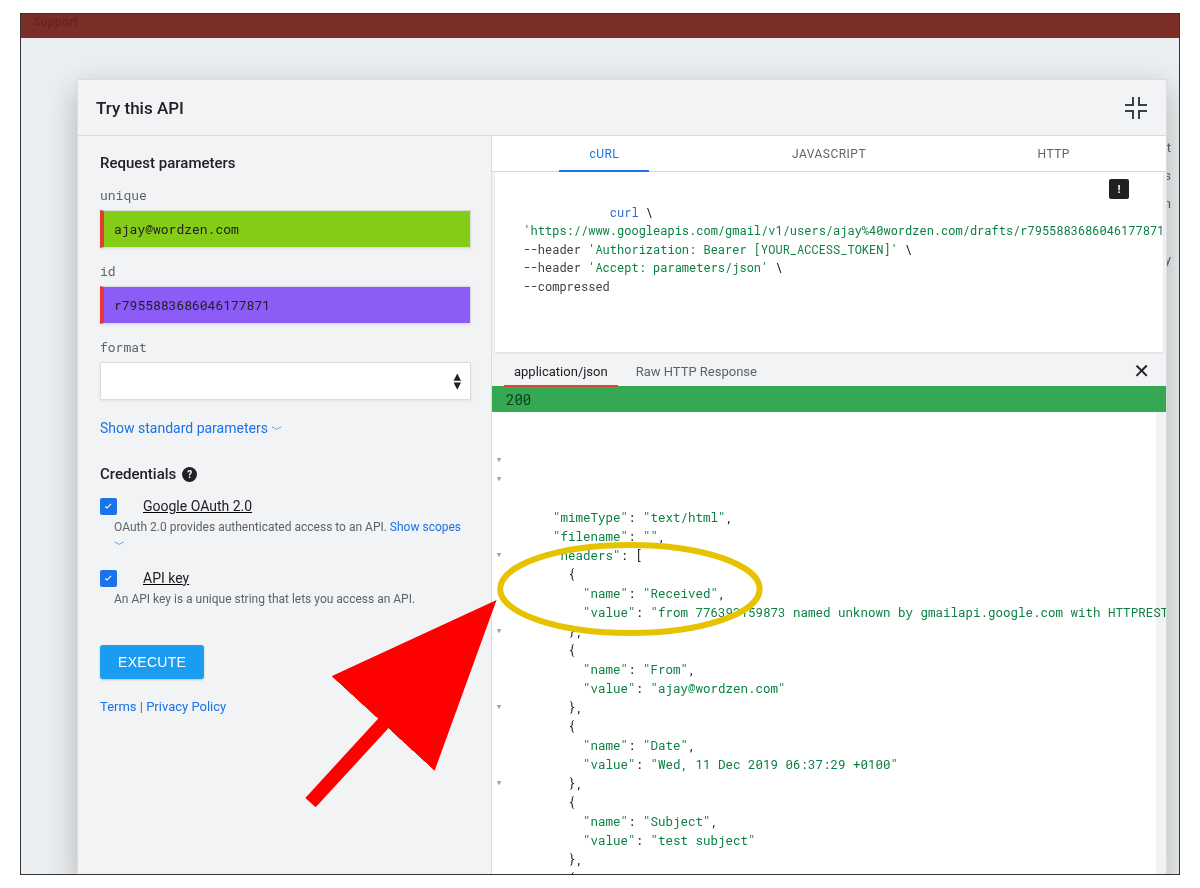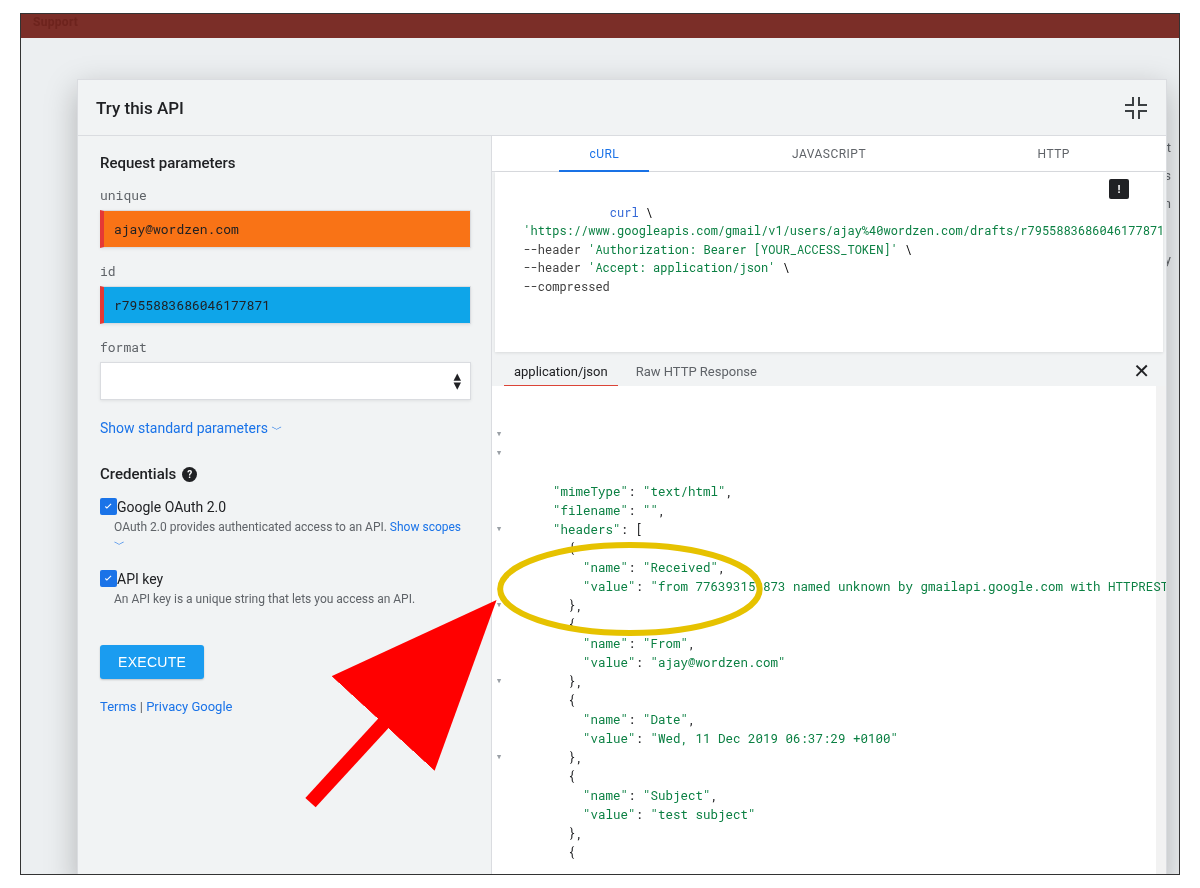--- a/index.html
+++ b/index.html
@@ -19,30 +19,30 @@
   .collapse-arrow::before { content:''; position:absolute; width:7px; height:7px; }
   .ca-tl::before { border-right:2.2px solid #3c4043; border-bottom:2.2px solid #3c4043; left:1px; top:1px; }
   .ca-tr::before { border-left:2.2px solid #3c4043; border-bottom:2.2px solid #3c4043; right:1px; top:1px; }
   .ca-bl::before { border-right:2.2px solid #3c4043; border-top:2.2px solid #3c4043; left:1px; bottom:1px; }
   .ca-br::before { border-left:2.2px solid #3c4043; border-top:2.2px solid #3c4043; right:1px; bottom:1px; }
   .panel-body { display: flex; height: calc(100% - 56px); }
   .left-col { width: 414px; background: #f1f3f4; border-right: 1px solid #dadce0; padding: 18px 20px 18px 22px; overflow-y: auto; }
   .right-col { flex: 1; display: flex; flex-direction: column; background: #f1f3f4; min-width: 0; }
   .section-title { font-size: 15px; font-weight: 500; color: #202124; margin-bottom: 14px; }
   .field-label { font-family: 'Roboto Mono', monospace; font-size: 13px; color: #5f6368; margin-bottom: 6px; }
-  .text-input { width: 100%; height: 38px; background: #0ea5e9; border: 1px solid #dadce0; border-left: 4px solid #e53935; padding: 0 10px; font-family: 'Roboto Mono', monospace; font-size: 13px; color: #202124; margin-bottom: 14px; box-shadow: 0 1px 3px rgba(0,0,0,0.08); }
+  .text-input { width: 100%; height: 38px; background: #8b5cf6; border: 1px solid #dadce0; border-left: 4px solid #e53935; padding: 0 10px; font-family: 'Roboto Mono', monospace; font-size: 13px; color: #202124; margin-bottom: 14px; box-shadow: 0 1px 3px rgba(0,0,0,0.08); }
   .select-wrap { position: relative; width: 100%; margin-bottom: 18px; }
   .select-input { width: 100%; height: 38px; background: #fff; border: 1px solid #dadce0; padding: 0 10px; font-family: 'Roboto Mono', monospace; font-size: 13px; appearance: none; box-shadow: 0 1px 3px rgba(0,0,0,0.08); }
   .select-caret { position: absolute; right: 10px; top: 10px; font-size: 15px; line-height: 9px; color: #202124; pointer-events: none; }
   .link { color: #1a73e8; font-size: 14px; cursor: pointer; }
   .link-small { color: #1a73e8; font-size: 12px; cursor: pointer; }
   .chev { font-size: 11px; vertical-align: middle; }
   .credentials-row { display: flex; align-items: center; gap: 6px; margin-top: 28px; margin-bottom: 14px; }
   .question-icon { width: 15px; height: 15px; border-radius: 50%; background: #202124; color: #fff; font-size: 10px; font-weight: 700; display: inline-flex; align-items: center; justify-content: center; }
-  .check-row { display: flex; align-items: flex-end; gap: 0; margin-bottom: 4px; }
+  .check-row { display: flex; align-items: center; gap: 26px; margin-bottom: 4px; text-decoration: underline; }
   .checkbox { width: 17px; height: 17px; background: #1a73e8; border-radius: 2px; display: inline-flex; align-items: center; justify-content: center; flex-shrink: 0; cursor: pointer; margin-top: 1px; }
   .checkbox svg { width: 13px; height: 13px; }
   .check-label { font-size: 14px; color: #202124; }
   .check-desc { font-size: 12px; color: #5f6368; margin-left: 14px; margin-bottom: 16px; line-height: 1.4; }
   .execute-btn { background: #1a9cf0; color: #fff; border: none; padding: 9px 18px; font-size: 14px; font-weight: 500; letter-spacing: 0.3px; border-radius: 3px; cursor: pointer; margin-top: 22px; margin-bottom: 20px; box-shadow: 0 1px 2px rgba(0,0,0,0.2); }
   .footer-links { font-size: 13px; color: #5f6368; }
   .footer-links a { color: #1a73e8; text-decoration: none; }
   .code-tabs { display: flex; background: #fff; border-bottom: 1px solid #dadce0; height: 36px; }
   .code-tab { flex: 1; display: flex; align-items: center; justify-content: center; font-size: 12px; color: #5f6368; cursor: pointer; position: relative; letter-spacing: .5px; }
   .code-tab.active { color: #1a73e8; }
@@ -96,21 +96,21 @@
             <span class="collapse-arrow ca-tr"></span>
             <span class="collapse-arrow ca-bl"></span>
             <span class="collapse-arrow ca-br"></span>
           </div>
         </div>
         <div class="panel-body">
 
           <div class="left-col">
             <div class="section-title">Request parameters</div>
             <div class="field-label">unique</div>
-            <input class="text-input" style="background: #f97316;" value="ajay@wordzen.com">
+            <input class="text-input" style="background: #84cc16;" value="ajay@wordzen.com">
             <div class="field-label">id</div>
             <input class="text-input" value="r7955883686046177871" style="">
             <div class="field-label">format</div>
             <div class="select-wrap">
               <select class="select-input"><option></option></select>
               <div class="select-caret">▴<br>▾</div>
             </div>
             <span class="link">
               <span>Show standard parameters</span> <span class="chev">﹀</span>
             </span>
@@ -138,47 +138,48 @@
                     <path d="M9 16.2l-3.5-3.5 1.4-1.4L9 13.4l7.1-7.1 1.4 1.4z" fill="#fff"></path>
                   </svg>
                 </span>
               <span class="check-label">API key</span>
             </div>
             <div class="check-desc">An API key is a unique string that lets you access an API.</div>
 
             <button class="execute-btn">EXECUTE</button>
 
             <div class="footer-links">
-              <a href="#">Terms</a><span> | </span><a href="#">Privacy Google</a>
+              <a href="#">Terms</a><span> | </span><a href="#">Privacy Policy</a>
             </div>
           </div>
 
           <div class="right-col">
             <div class="code-tabs">
               <div class="code-tab active">cURL</div>
               <div class="code-tab">JAVASCRIPT</div>
               <div class="code-tab">HTTP</div>
             </div>
             <div class="code-block">
               <div class="code-icons">
                 <span class="icon-btn">!</span>
                 <span class="copy-btn">
                   
                 </span>
               </div><span class="tok-cmd">curl</span><span> \</span>
   <span class="tok-str">'https://www.googleapis.com/gmail/v1/users/ajay%40wordzen.com/drafts/r7955883686046177871?</span>
   <span class="tok-flag">--header</span> <span class="tok-str">'Authorization: Bearer [YOUR_ACCESS_TOKEN]'</span><span> \</span>
-  <span class="tok-flag">--header</span> <span class="tok-str">'Accept: application/json'</span><span> \</span>
+  <span class="tok-flag">--header</span> <span class="tok-str">'Accept: parameters/json'</span><span> \</span>
   <span class="tok-flag">--compressed</span></div>
 
             <div class="resp-tabs">
               <div class="resp-tab active">application/json</div>
               <div class="resp-tab">Raw HTTP Response</div>
               <div class="resp-close">✕</div>
             </div>
+            <div class="status-bar">200</div>
             <div class="json-viewer-wrap">
               <div class="json-viewer">
                 <div class="json-gutter" id="json-gutter"><div class="fold" style="top: 42px;">▾</div><div class="fold" style="top: 61px;">▾</div><div class="fold" style="top: 137px;">▾</div><div class="fold" style="top: 213px;">▾</div><div class="fold" style="top: 289px;">▾</div><div class="fold" style="top: 365px;">▾</div></div>
                 <div id="hl-bands"><div class="highlight-band" style="top: 134px; height: 19px;"></div><div class="highlight-band" style="top: 153px; height: 19px;"></div><div class="highlight-band" style="top: 172px; height: 19px;"></div></div>
                 <div class="json-content" id="json-content"><div style="position: relative;">      <span class="j-key">"mimeType"</span><span class="j-punc">: </span><span class="j-str">"text/html"</span><span class="j-punc">,</span></div><div style="position: relative;">      <span class="j-key">"filename"</span><span class="j-punc">: </span><span class="j-str">""</span><span class="j-punc">,</span></div><div style="position: relative;">      <span class="j-key">"headers"</span><span class="j-punc">: [</span></div><div style="position: relative;">        <span class="j-punc">{</span></div><div style="position: relative;">          <span class="j-key">"name"</span><span class="j-punc">: </span><span class="j-str">"Received"</span><span class="j-punc">,</span></div><div style="position: relative;">          <span class="j-key">"value"</span><span class="j-punc">: </span><span class="j-str">"from 776393159873 named unknown by gmailapi.google.com with HTTPREST; Wed, 11"</span></div><div style="position: relative;">        <span class="j-punc">},</span></div><div style="position: relative;">        <span class="j-punc">{</span></div><div style="position: relative;">          <span class="j-key">"name"</span><span class="j-punc">: </span><span class="j-str">"From"</span><span class="j-punc">,</span></div><div style="position: relative;">          <span class="j-key">"value"</span><span class="j-punc">: </span><span class="j-str">"ajay@wordzen.com"</span></div><div style="position: relative;">        <span class="j-punc">},</span></div><div style="position: relative;">        <span class="j-punc">{</span></div><div style="position: relative;">          <span class="j-key">"name"</span><span class="j-punc">: </span><span class="j-str">"Date"</span><span class="j-punc">,</span></div><div style="position: relative;">          <span class="j-key">"value"</span><span class="j-punc">: </span><span class="j-str">"Wed, 11 Dec 2019 06:37:29 +0100"</span></div><div style="position: relative;">        <span class="j-punc">},</span></div><div style="position: relative;">        <span class="j-punc">{</span></div><div style="position: relative;">          <span class="j-key">"name"</span><span class="j-punc">: </span><span class="j-str">"Subject"</span><span class="j-punc">,</span></div><div style="position: relative;">          <span class="j-key">"value"</span><span class="j-punc">: </span><span class="j-str">"test subject"</span></div><div style="position: relative;">        <span class="j-punc">},</span></div><div style="position: relative;">        <span class="j-punc">{</span></div></div>
               </div>
               <div class="json-scroll-veil"></div>
             </div>
           </div>
         </div>

